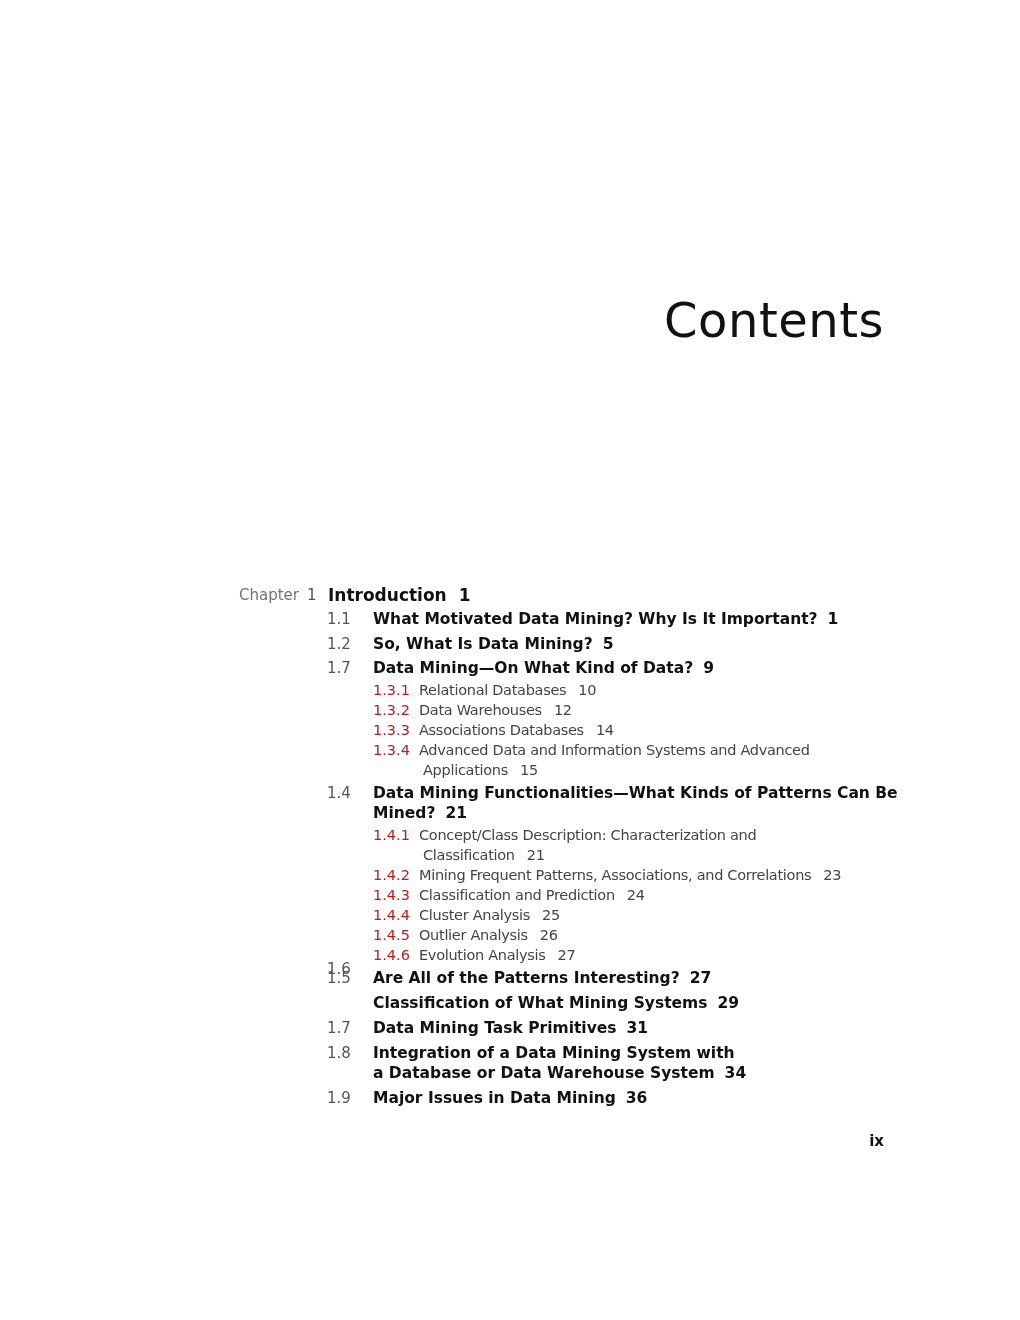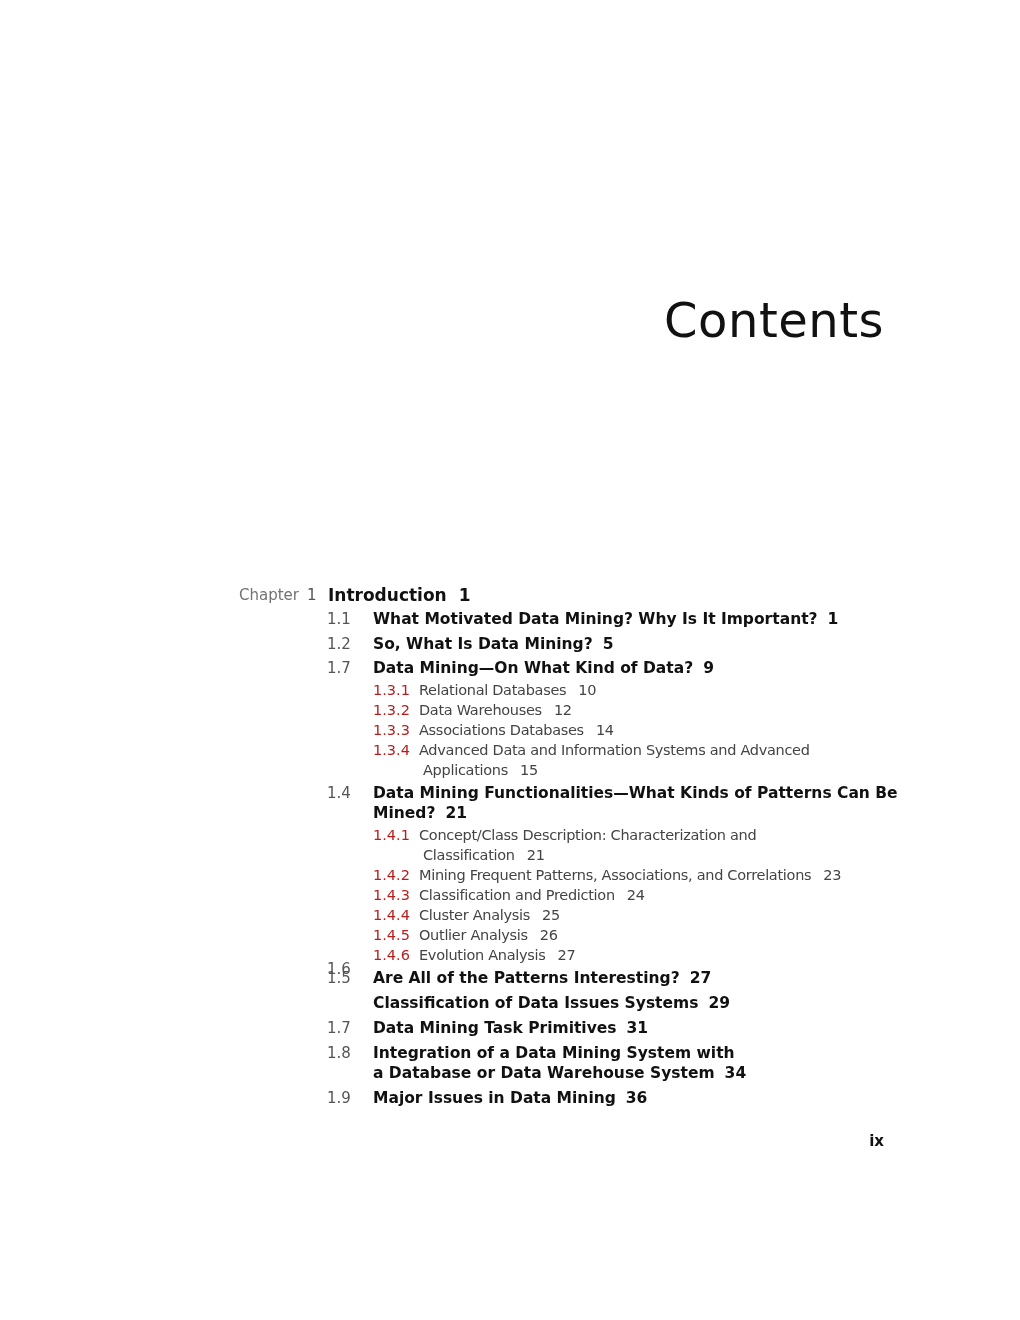--- a/index.html
+++ b/index.html
@@ -143,21 +143,21 @@
   <span class="line sub-num" style="top:925px">1.4.5</span>
   <span class="line sub-title" style="top:925px"><span>Outlier Analysis</span><span class="pg">26</span></span>
 
   <span class="line sub-num" style="top:945px">1.4.6</span>
   <span class="line sub-title" style="top:945px"><span>Evolution Analysis</span><span class="pg">27</span></span>
 
   <span class="line sec-num" style="top:968px">1.5</span>
   <span class="line sec-title" style="top:968px"><span>Are All of the Patterns Interesting?</span><span class="pg">27</span></span>
 
   <span class="line sec-num" style="top:959px">1.6</span>
-  <span class="line sec-title" style="top:993px"><span>Classification of Data Issues Systems</span><span class="pg">29</span></span>
+  <span class="line sec-title" style="top:993px"><span>Classification of What Mining Systems</span><span class="pg">29</span></span>
 
   <span class="line sec-num" style="top:1018px">1.7</span>
   <span class="line sec-title" style="top:1018px"><span>Data Mining Task Primitives</span><span class="pg">31</span></span>
 
   <span class="line sec-num" style="top:1043px">1.8</span>
   <span class="line sec-title" style="top:1043px"><span>Integration of a Data Mining System with</span></span>
   <span class="line sec-title" style="top:1063px"><span>a Database or Data Warehouse System</span><span class="pg">34</span></span>
 
   <span class="line sec-num" style="top:1088px">1.9</span>
   <span class="line sec-title" style="top:1088px"><span>Major Issues in Data Mining</span><span class="pg">36</span></span>

